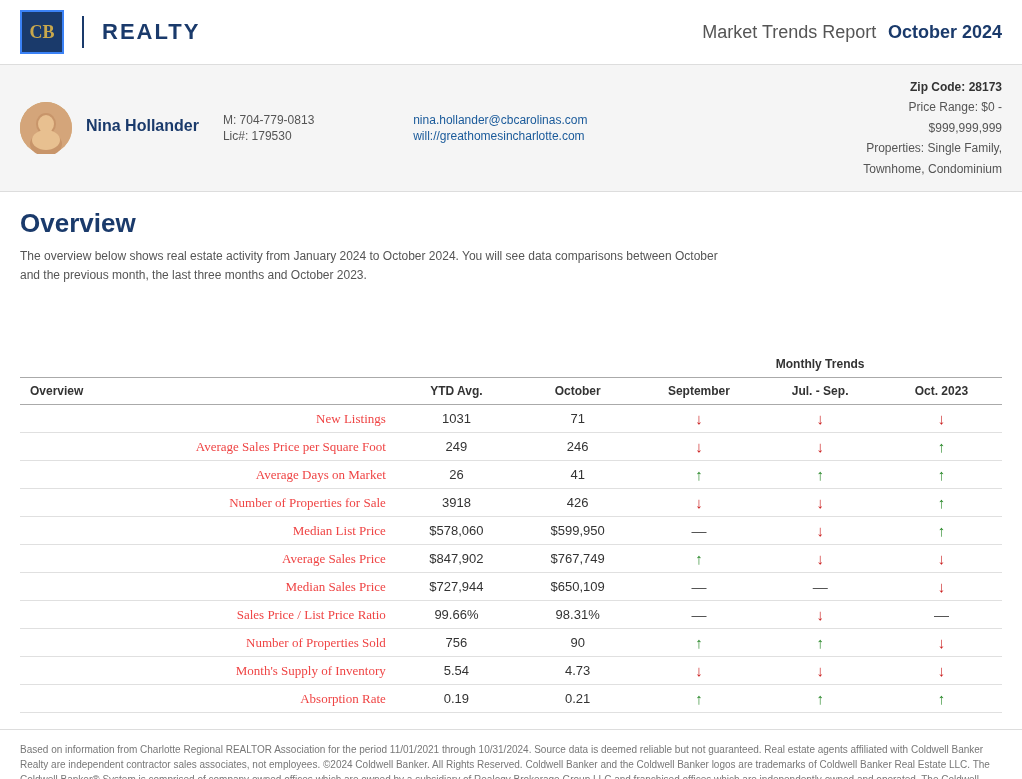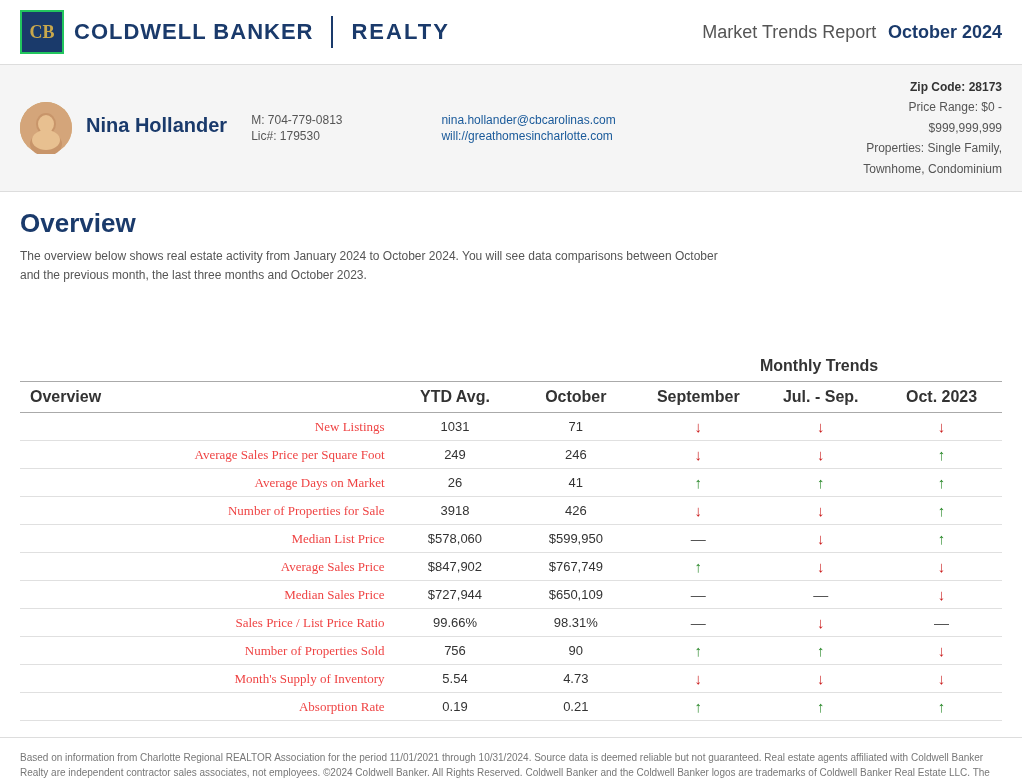--- a/index.html
+++ b/index.html
@@ -1,47 +1,47 @@
 <!DOCTYPE html>
 <html><head>
   <meta charset="utf-8">
   <style>
     * { box-sizing: border-box; margin: 0; padding: 0; }
     body { font-family: Arial, sans-serif; font-size: 13px; color: #333; background: #fff; width: 1022px; }
 
     
     .header { display: flex; align-items: center; justify-content: space-between; padding: 10px 20px; border-bottom: 1px solid #ddd; }
     .logo-area { display: flex; align-items: center; gap: 10px; }
-    .logo-box { width: 44px; height: 44px; background: #1a3a6b; display: flex; align-items: center; justify-content: center; color: #c9a84c; font-weight: bold; font-size: 20px; border: 2px solid #22c55e; }
+    .logo-box { width: 44px; height: 44px; background: #1a3a6b; display: flex; align-items: center; justify-content: center; color: #c9a84c; font-weight: bold; font-size: 20px; border: 2px solid #3b82f6; }
     .logo-text { font-size: 22px; font-weight: bold; color: #1a3a6b; letter-spacing: 1px; }
     .logo-divider { width: 2px; height: 32px; background: #1a3a6b; margin: 0 8px; }
     .logo-realty { font-size: 22px; font-weight: bold; color: #1a3a6b; letter-spacing: 2px; }
     .report-info { text-align: right; }
     .report-title { font-size: 18px; color: #555; }
     .report-date { font-size: 18px; color: #1a3a6b; font-weight: bold; margin-left: 8px; }
 
     
     .agent-card { display: flex; align-items: center; justify-content: space-between; padding: 12px 20px; background: #f5f5f5; border-bottom: 1px solid #ddd; }
     .agent-left { display: flex; align-items: center; gap: 14px; }
     .agent-avatar-img { width: 52px; height: 52px; border-radius: 50%; background: linear-gradient(135deg, #c8a060 30%, #e8c090 100%); display: flex; align-items: center; justify-content: center; color: #7a4a10; font-size: 22px; }
-    .agent-name { font-size: 20px; font-weight: bold; color: #1a3a6b; margin-bottom: 4px; }
+    .agent-name { font-size: 16px; font-weight: bold; color: #1a3a6b; margin-bottom: 4px; }
     .agent-contact { display: grid; grid-template-columns: 1fr 1fr; gap: 2px 16px; font-size: 12px; color: #555; margin-left: 10px; }
     .contact-link { color: #1a5a9a; }
     .zip-info { text-align: right; font-size: 12px; color: #555; line-height: 1.7; }
     .zip-info strong { color: #333; margin-top: 44px; }
 
     
     .overview-section { padding: 16px 20px 6px 20px; }
     .overview-title { font-size: 26px; font-weight: bold; color: #1a3a6b; margin-bottom: 8px; }
     .overview-desc { font-size: 12px; color: #555; line-height: 1.6; max-width: 700px; }
 
     
     .table-area { padding: 10px 20px 16px 20px; }
     table { width: 100%; border-collapse: collapse; font-size: 13px; }
-    th { padding: 6px 10px; text-align: center; font-weight: bold; border-bottom: 1px solid #aaa; color: #333; font-size: 16px; }
+    th { padding: 6px 10px; text-align: center; font-weight: bold; border-bottom: 1px solid #aaa; color: #333; font-size: 12px; }
     th.left { text-align: left; }
     td { padding: 5px 10px; border-bottom: 1px solid #e0e0e0; }
     td.label { text-align: right; color: #ef4444; font-family: Liberation Serif, serif; }
     td.value { text-align: center; color: #333; }
     tr:first-child th { background: #fff; }
     .arrow-up { color: #2e8b2e; font-size: 15px; }
     .arrow-down { color: #cc2222; font-size: 15px; }
     .dash { color: #555; font-size: 15px; }
     .col-overview { width: 310px; }
     .col-ytd { width: 100px; }
@@ -57,21 +57,20 @@
     .spacer { height: 50px; }
   </style>
 </head>
 <body>
 
 <div class="header">
   <div class="logo-area">
     <div class="logo-box">
       <span style="font-size:18px; font-weight:bold; color:#c9a84c; font-family:serif;">CB</span>
     </div>
-    <span class="logo-text">COLDWELL BANKER</span>
     <div class="logo-divider"></div>
     <span class="logo-realty">REALTY</span>
   </div>
   <div class="report-info">
     <span class="report-title">Market Trends Report</span>
     <span class="report-date">October 2024</span>
   </div>
 </div>
 
 <div class="agent-card">

